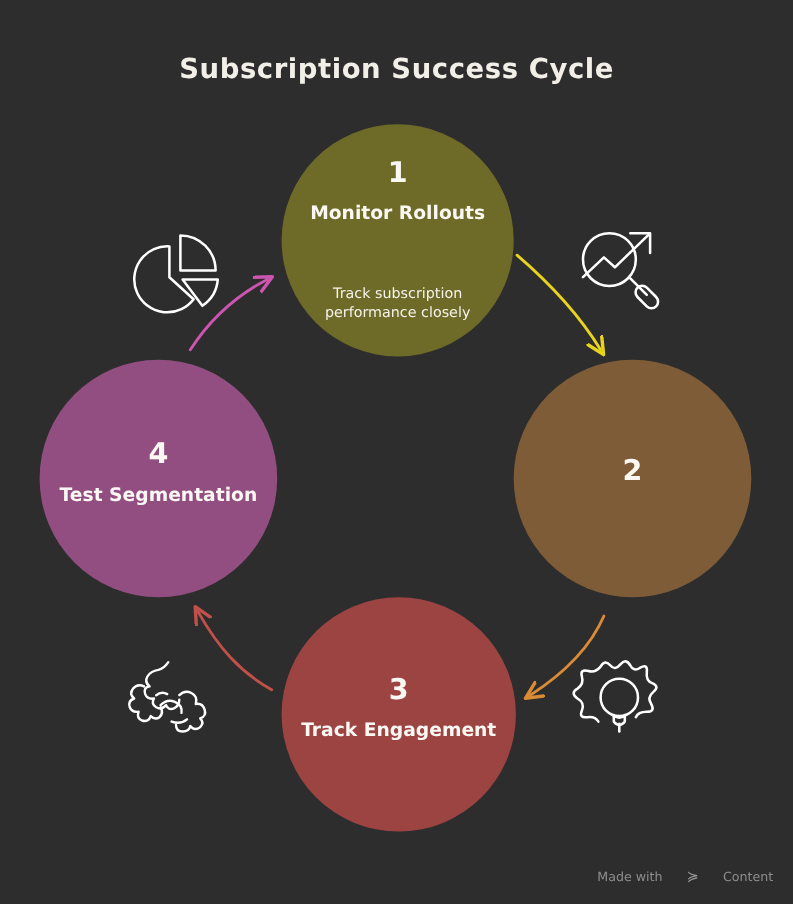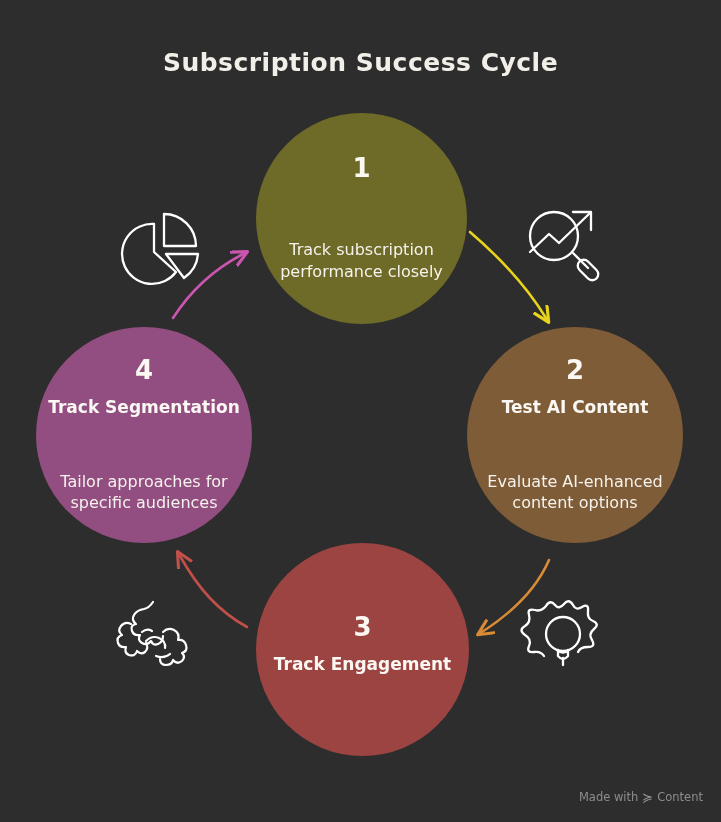--- a/index.html
+++ b/index.html
@@ -50,21 +50,21 @@
     margin-bottom: 14px;
   }
   .node .ttl {
     font-size: 17px;
     font-weight: bold;
     line-height: 1.28;
     margin-bottom: 9px;
     padding: 0 12px;
   }
   .node .desc {
-    font-size: 16px;
+    font-size: 13px;
     line-height: 1.32;
     padding: 0 16px;
     color: #f6f2ec;
     margin-top: 44px;
   }
   #node1 { left: 256px; top: 113px; width: 211px; height: 211px; background: #6e6b28; }
   #node2 { left: 467px; top: 327px; width: 216px; height: 216px; background: #7e5c38; }
   #node3 { left: 256px; top: 543px; width: 213px; height: 213px; background: #9c4442; }
   #node4 { left: 36px;  top: 327px; width: 216px; height: 216px; background: #924e81; }
 
@@ -82,21 +82,21 @@
   #icon-analysis { left: 516px; top: 196px; }
   #icon-idea     { left: 520px; top: 592px; }
   #icon-hands    { left: 112px; top: 588px; }
 
   #watermark {
     position: absolute;
     right: 18px;
     bottom: 18px;
     display: flex;
     align-items: center;
-    gap: 4px;
+    gap: 22px;
     color: #8d8d8d;
     font-size: 11.5px;
     font-family: "DejaVu Sans", sans-serif;
   }
   #watermark .wm-logo {
     display: inline-block;
     line-height: 1;
     color: #9b9b9b;
     font-size: 13px;
   }
@@ -128,38 +128,36 @@
 
     <path d="M549,560 C536,590 510,614 482,632" fill="none" stroke="#d98b36" stroke-width="2.6" stroke-linecap="round" marker-end="url(#ah-orange)"></path>
 
     <path d="M247,627 C218,611 198,588 180,556" fill="none" stroke="#c0504a" stroke-width="2.6" stroke-linecap="round" marker-end="url(#ah-red)"></path>
 
     <path d="M173,318 C191,290 216,268 243,254" fill="none" stroke="#cc55b0" stroke-width="2.6" stroke-linecap="round" marker-end="url(#ah-magenta)"></path>
   </svg>
 
   <div id="node1" class="node" style="background: rgb(110, 107, 40);">
     <div class="num">1</div>
+    <div class="ttl">Monitor Rollouts</div>
     <div class="desc">Track subscription performance closely</div>
   </div>
 
   <div id="node2" class="node" style="background: rgb(126, 92, 56);">
     <div class="num">2</div>
-    <div class="ttl">Test AI Content</div>
-    <div class="desc">Evaluate AI-enhanced content options</div>
   </div>
 
   <div id="node3" class="node" style="background: rgb(156, 68, 66);">
     <div class="num">3</div>
     <div class="ttl">Track Engagement</div>
   </div>
 
   <div id="node4" class="node" style="background: rgb(146, 78, 129);">
     <div class="num">4</div>
-    <div class="ttl">Track Segmentation</div>
-    <div class="desc">Tailor approaches for specific audiences</div>
+    <div class="ttl">Test Segmentation</div>
   </div>
 
   <svg id="icon-pie" class="icon" width="92" height="92" viewBox="0 0 92 92" xmlns="http://www.w3.org/2000/svg">
     <g fill="none" stroke="#ffffff" stroke-width="2.3" stroke-linecap="round" stroke-linejoin="round">
       <path d="M42,24 A30,30 0 1 0 64,72 L42,52 Z"></path>
       <path d="M52,14 A32,32 0 0 1 84,46 L52,46 Z"></path>
       <path d="M54,54 L86,54 A32,32 0 0 1 72,78 Z"></path>
     </g>
   </svg>
 

